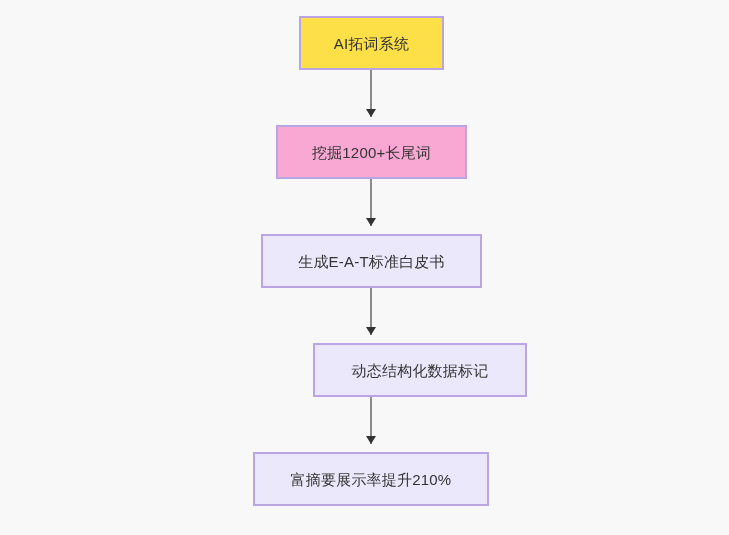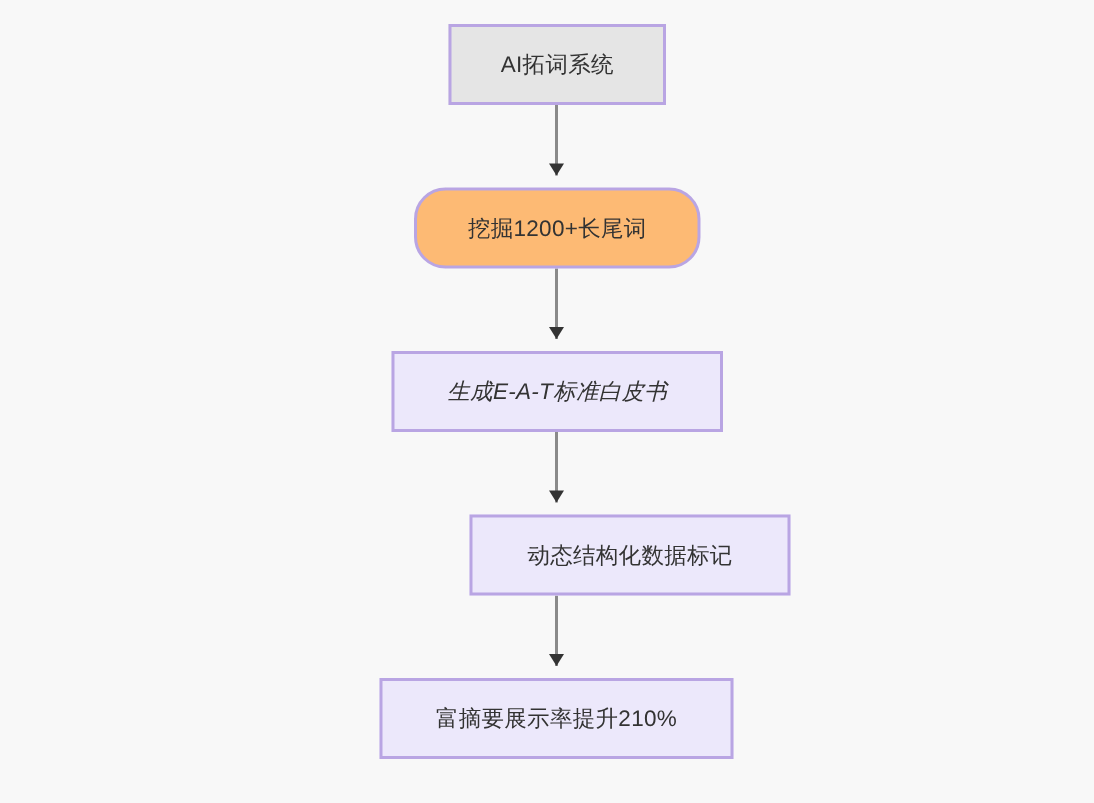--- a/index.html
+++ b/index.html
@@ -70,27 +70,27 @@
       <div class="edge-arrow" style="top: 39px; border-top-color: rgb(51, 51, 51);"></div>
     </div>
     <div class="edge" style="left: 371px; top: 288px;">
       <div class="edge-line" style="height: 47px; background: rgb(138, 138, 138);"></div>
       <div class="edge-arrow" style="top: 39px; border-top-color: rgb(51, 51, 51);"></div>
     </div>
     <div class="edge" style="left: 371px; top: 397px;">
       <div class="edge-line" style="height: 47px; background: rgb(138, 138, 138);"></div>
       <div class="edge-arrow" style="top: 39px; border-top-color: rgb(51, 51, 51);"></div>
     </div>
-    <div class="node" style="left: 299px; top: 16px; width: 145px; height: 54px; background: #e5e5e5; border-color: rgb(185, 165, 227); color: rgb(51, 51, 51);">
+    <div class="node" style="left: 299px; top: 16px; width: 145px; height: 54px; background: #fde047; border-color: rgb(185, 165, 227); color: rgb(51, 51, 51);">
       <span class="node-label">AI拓词系统</span>
     </div>
-    <div class="node" style="left: 276px; top: 125px; width: 191px; height: 54px; background: #fdba74; border-color: rgb(185, 165, 227); color: rgb(51, 51, 51); border-radius: 21px;">
+    <div class="node" style="left: 276px; top: 125px; width: 191px; height: 54px; background: #f9a8d4; border-color: rgb(185, 165, 227); color: rgb(51, 51, 51);">
       <span class="node-label">挖掘1200+长尾词</span>
     </div>
-    <div class="node" style="left: 261px; top: 234px; width: 221px; height: 54px; background: rgb(236, 232, 251); border-color: rgb(185, 165, 227); color: rgb(51, 51, 51); font-style: italic;">
+    <div class="node" style="left: 261px; top: 234px; width: 221px; height: 54px; background: rgb(236, 232, 251); border-color: rgb(185, 165, 227); color: rgb(51, 51, 51);">
       <span class="node-label">生成E-A-T标准白皮书</span>
     </div>
     <div class="node" style="left: 265px; top: 343px; width: 214px; height: 54px; background: rgb(236, 232, 251); border-color: rgb(185, 165, 227); color: rgb(51, 51, 51); margin-left: 48px;">
       <span class="node-label">动态结构化数据标记</span>
     </div>
     <div class="node" style="left: 253px; top: 452px; width: 236px; height: 54px; background: rgb(236, 232, 251); border-color: rgb(185, 165, 227); color: rgb(51, 51, 51);">
       <span class="node-label">富摘要展示率提升210%</span>
     </div>
   </div>
 

